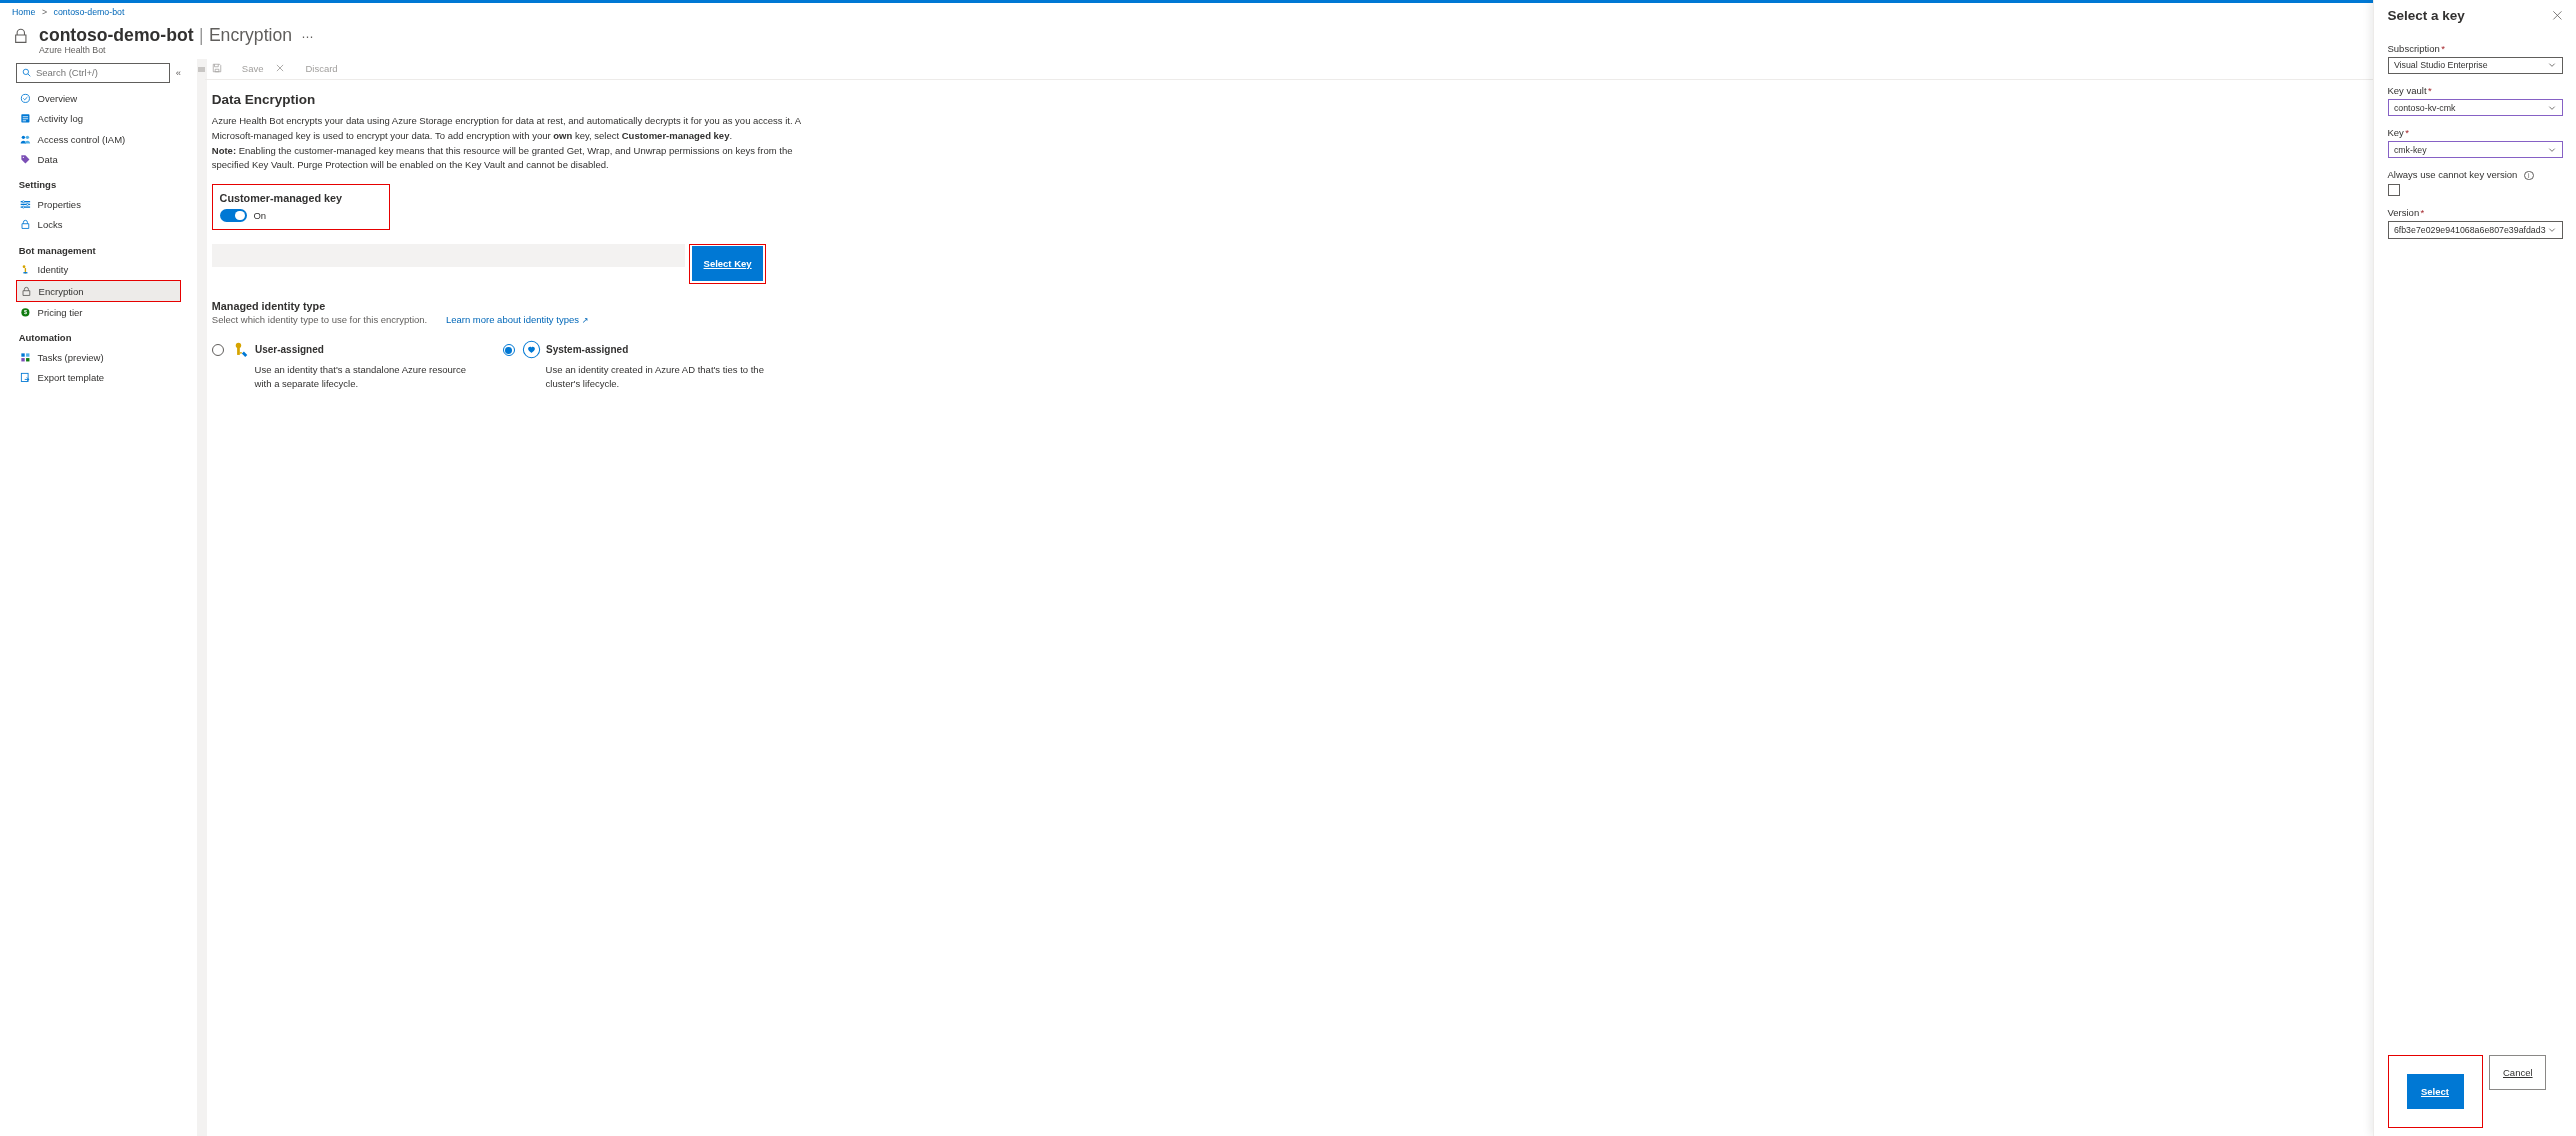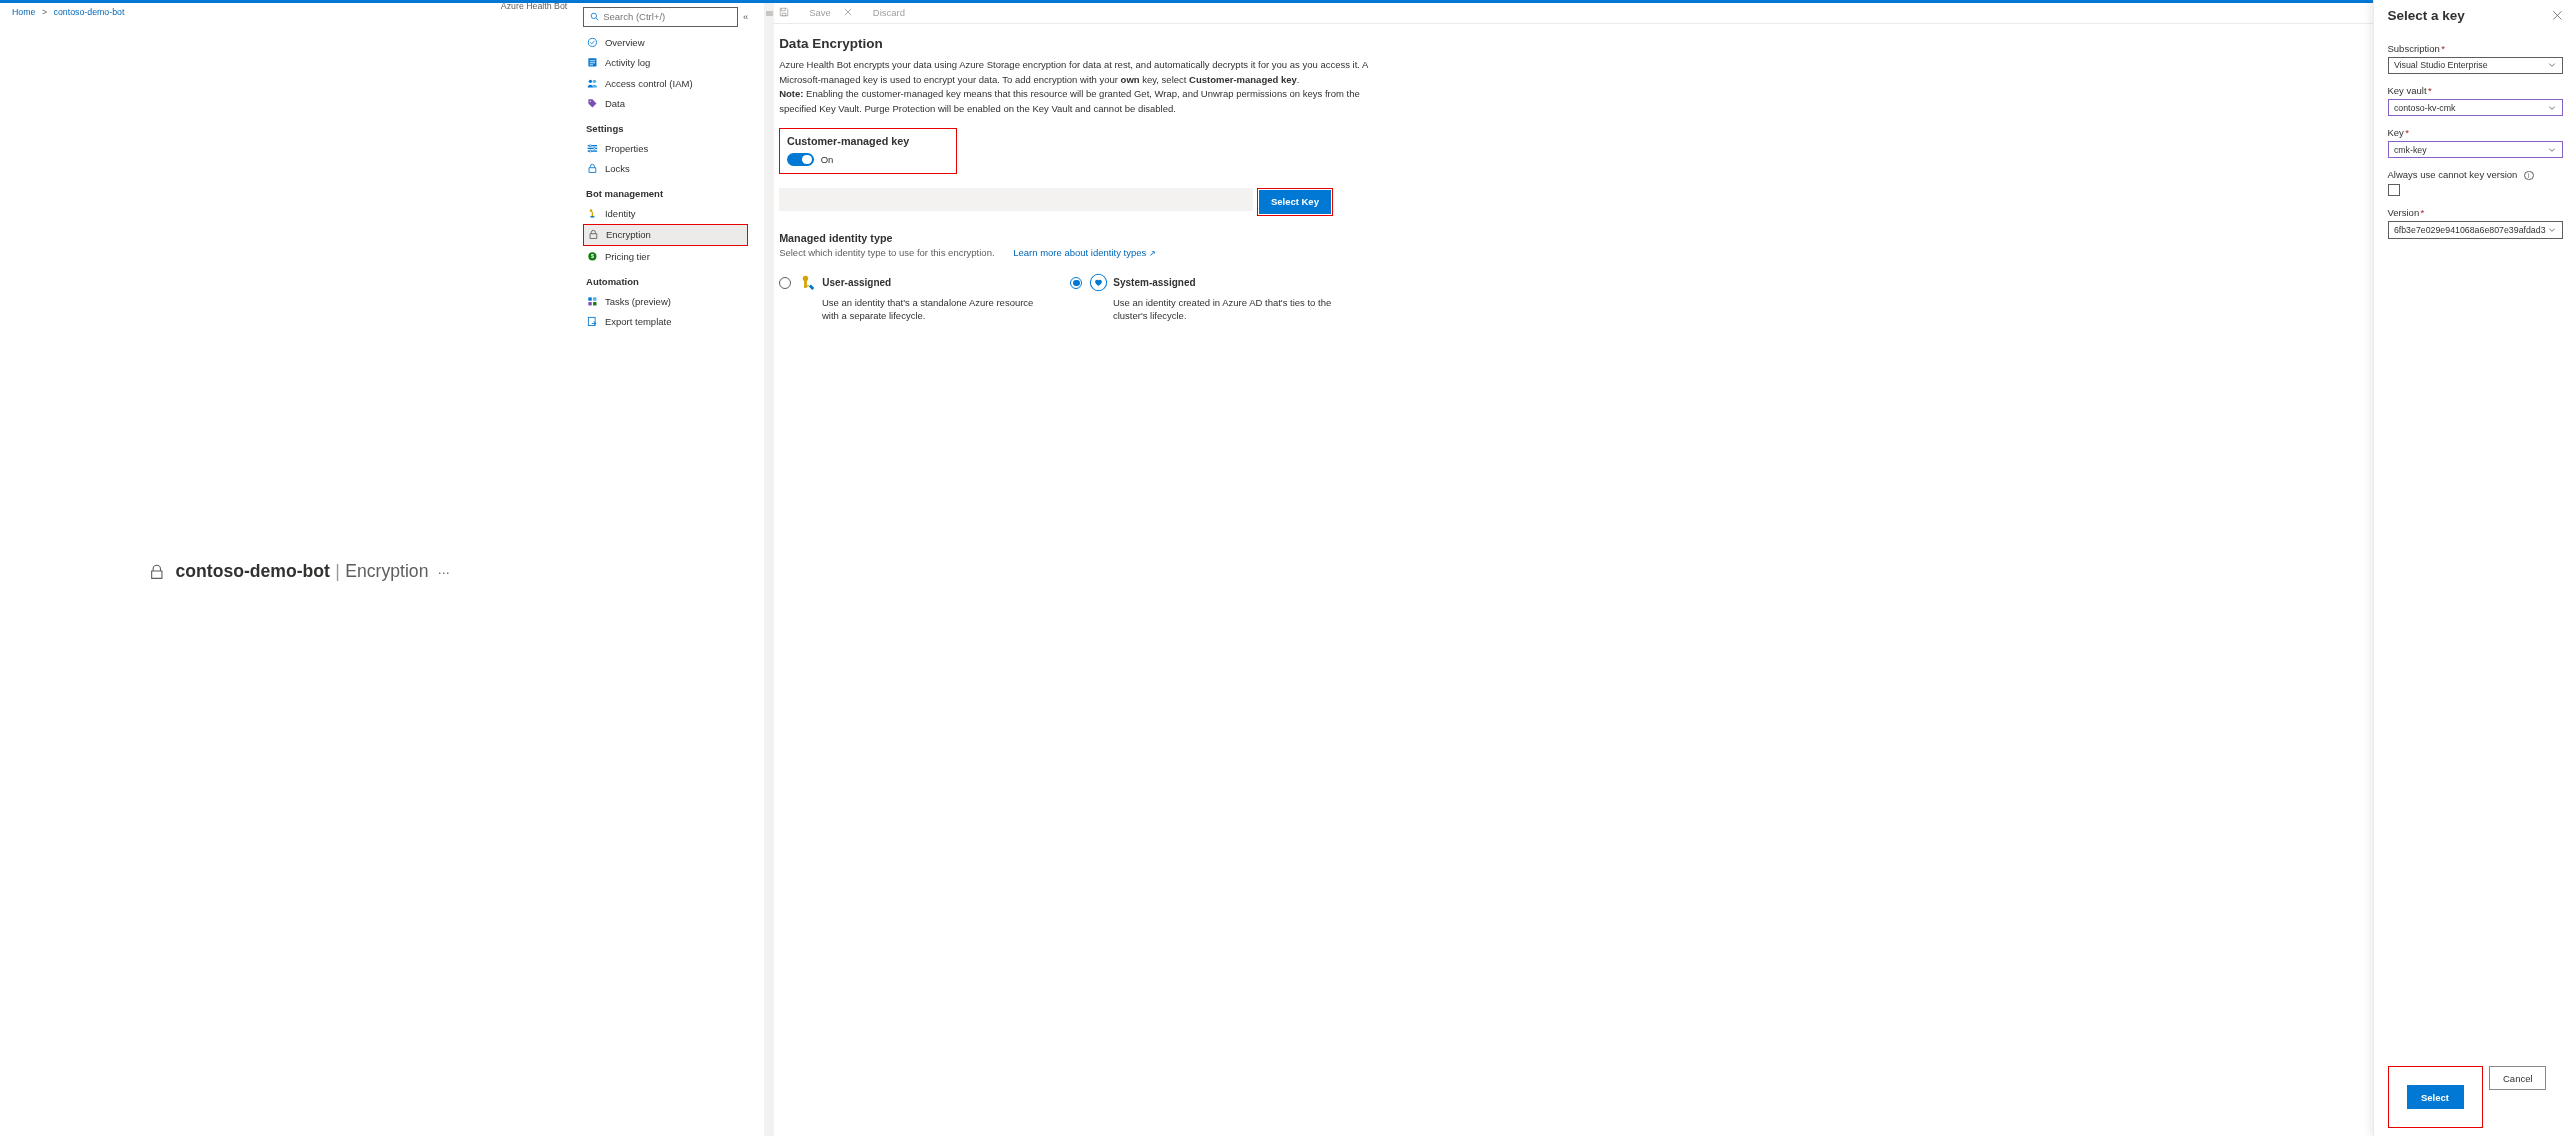--- a/index.html
+++ b/index.html
@@ -1,18 +1,18 @@
 <!DOCTYPE html>
 <html style="font-size:10.8px"><head>
 <meta charset="utf-8">
 <style>
 * { box-sizing: border-box; margin: 0; padding: 0; font-family: 'Segoe UI', Arial, sans-serif; }
 body { background: #fff; color: #323130; font-size: 9.5px; overflow: hidden; }
 .top-bar { height: 2.7px; background: #0078d4; }
-.page { display: flex; flex-direction: row; height: calc(100vh - 2.7px); }
+.page { display: flex; flex-direction: column; height: calc(100vh - 2.7px); }
 .breadcrumb { padding: 4px 12px; font-size: 8.8px; }
 .breadcrumb a { color: #0067b8; text-decoration: none; cursor: pointer; }
 .breadcrumb .sep { color: #666; margin: 0 4px; }
 .header { display: flex; align-items: center; padding: 4px 12px 0 12px; gap: 9.5px; }
 .header .lock-icon { width: 17.6px; height: 21.6px; }
 .header-title-row { display: flex; align-items: baseline; gap: 5.4px; }
 .header-title { font-size: 17.6px; font-weight: 600; }
 .header-sep { font-size: 17.6px; color: #999; font-weight: 300; }
 .header-sub { font-size: 17.6px; font-weight: 400; color: #605e5c; }
 .header-more { font-size: 12px; color: #605e5c; cursor: pointer; margin-left: 4px; }
@@ -40,21 +40,21 @@
 .section h2 { font-size: 13.5px; font-weight: 600; margin-bottom: 6.8px; }
 .desc { font-size: 9.5px; line-height: 1.55; color: #323130; }
 .desc .bold { font-weight: 600; }
 .cmk-block { border: 1.4px solid #e60000; display: inline-block; padding: 6.8px 47px 6.8px 6.8px; margin-top: 10.8px; }
 .cmk-block h3 { font-size: 10.8px; font-weight: 600; margin-bottom: 5.4px; }
 .toggle-row { display: flex; align-items: center; gap: 6.8px; }
 .toggle { width: 27px; height: 13.5px; border-radius: 6.8px; background: #0078d4; position: relative; cursor: pointer; }
 .toggle .knob { width: 9.5px; height: 9.5px; background: #fff; border-radius: 50%; position: absolute; top: 2px; right: 2px; }
 .select-key-row { display: flex; align-items: stretch; gap: 0; margin-top: 13.5px; max-width: 554px; }
 .key-input { flex: 1; height: 23px; background: #f3f2f1; border: 0.7px solid #f3f2f1; }
-.btn { display: inline-flex; align-items: center; justify-content: center; height: 24px; padding: 0 10.8px; font-size: 9.5px; cursor: pointer; border: 0.7px solid transparent; }
+.btn { display: inline-flex; align-items: center; justify-content: center; height: 35px; padding: 0 10.8px; font-size: 9.5px; cursor: pointer; border: 0.7px solid transparent; text-decoration: underline; }
 .btn-primary { background: #0078d4; color: #fff; font-weight: 600; }
 .btn-default { background: #fff; color: #323130; border-color: #8a8886; }
 .select-key-wrap { border: 1.4px solid #e60000; padding: 1.4px; margin-left: 4px; }
 .identity-section { margin-top: 16px; }
 .identity-section h3 { font-size: 10.8px; font-weight: 600; }
 .identity-sub { font-size: 9.5px; color: #605e5c; margin-top: 2.7px; }
 .identity-sub a { color: #0067b8; text-decoration: none; padding-left: 16px; }
 .ext-icon { font-size: 8px; }
 .identity-options { display: flex; gap: 27px; margin-top: 15px; }
 .identity-opt { display: flex; gap: 6.8px; max-width: 264px; }

